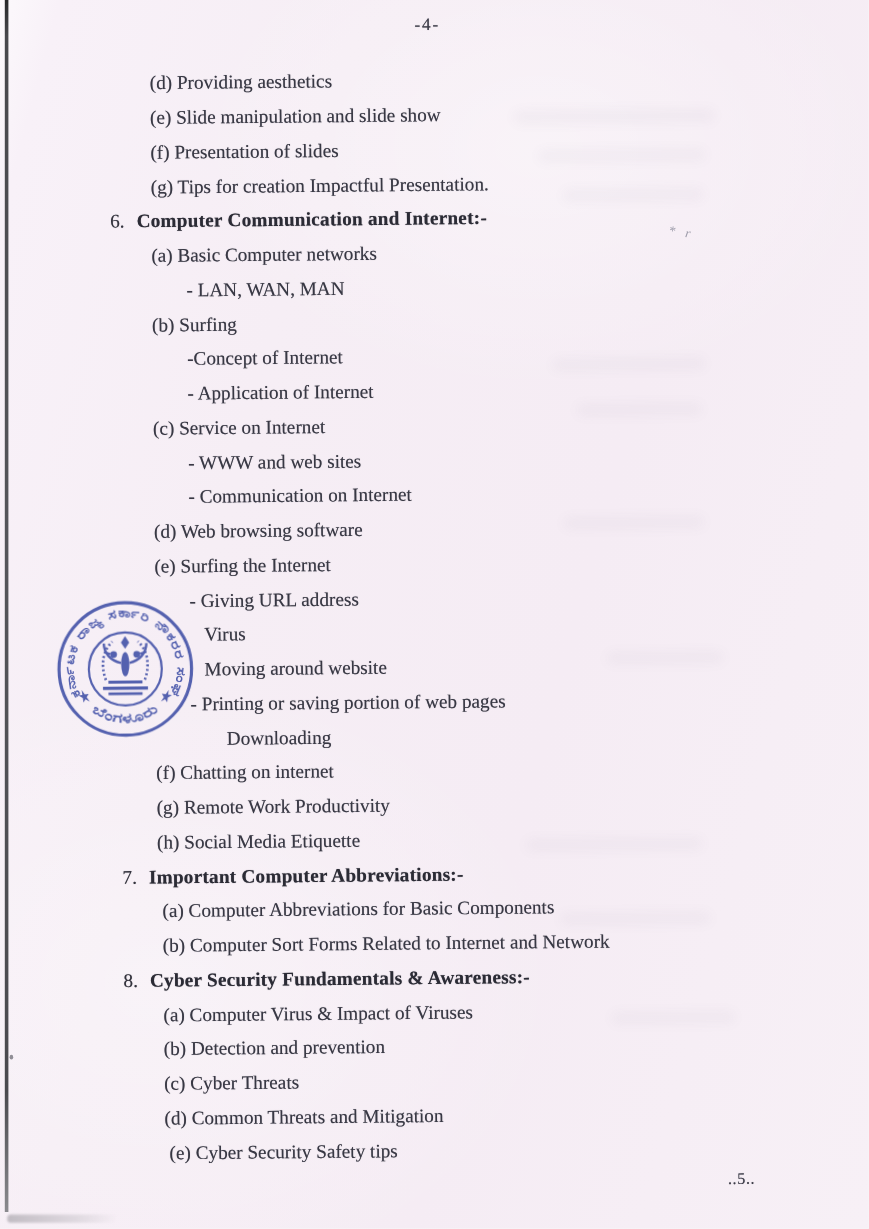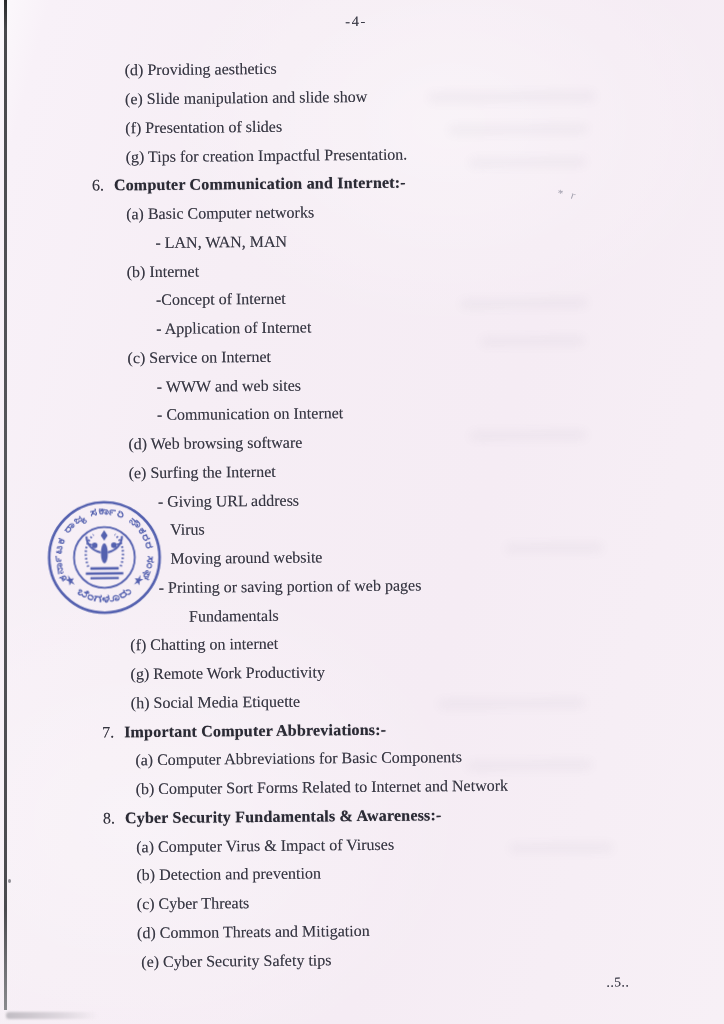--- a/index.html
+++ b/index.html
@@ -126,21 +126,21 @@
           <span class="head-num">6.</span>
           <span class="head-title">Computer Communication and Internet:-</span>
         </div>
       <div class="row pl-a">
           <span>(a) Basic Computer networks</span>
         </div>
       <div class="row pl-d">
           <span>- LAN, WAN, MAN</span>
         </div>
       <div class="row pl-a">
-          <span>(b) Internet</span>
+          <span>(b) Surfing</span>
         </div>
       <div class="row pl-d">
           <span>-Concept of Internet</span>
         </div>
       <div class="row pl-d">
           <span>- Application of Internet</span>
         </div>
       <div class="row pl-a">
           <span>(c) Service on Internet</span>
         </div>
@@ -162,21 +162,21 @@
       <div class="row pl-p">
           <span>Virus</span>
         </div>
       <div class="row pl-p">
           <span>Moving around website</span>
         </div>
       <div class="row pl-d">
           <span>- Printing or saving portion of web pages</span>
         </div>
       <div class="row pl-p2">
-          <span>Fundamentals</span>
+          <span>Downloading</span>
         </div>
       <div class="row pl-a">
           <span>(f) Chatting on internet</span>
         </div>
       <div class="row pl-a">
           <span>(g) Remote Work Productivity</span>
         </div>
       <div class="row pl-a">
           <span>(h) Social Media Etiquette</span>
         </div>

